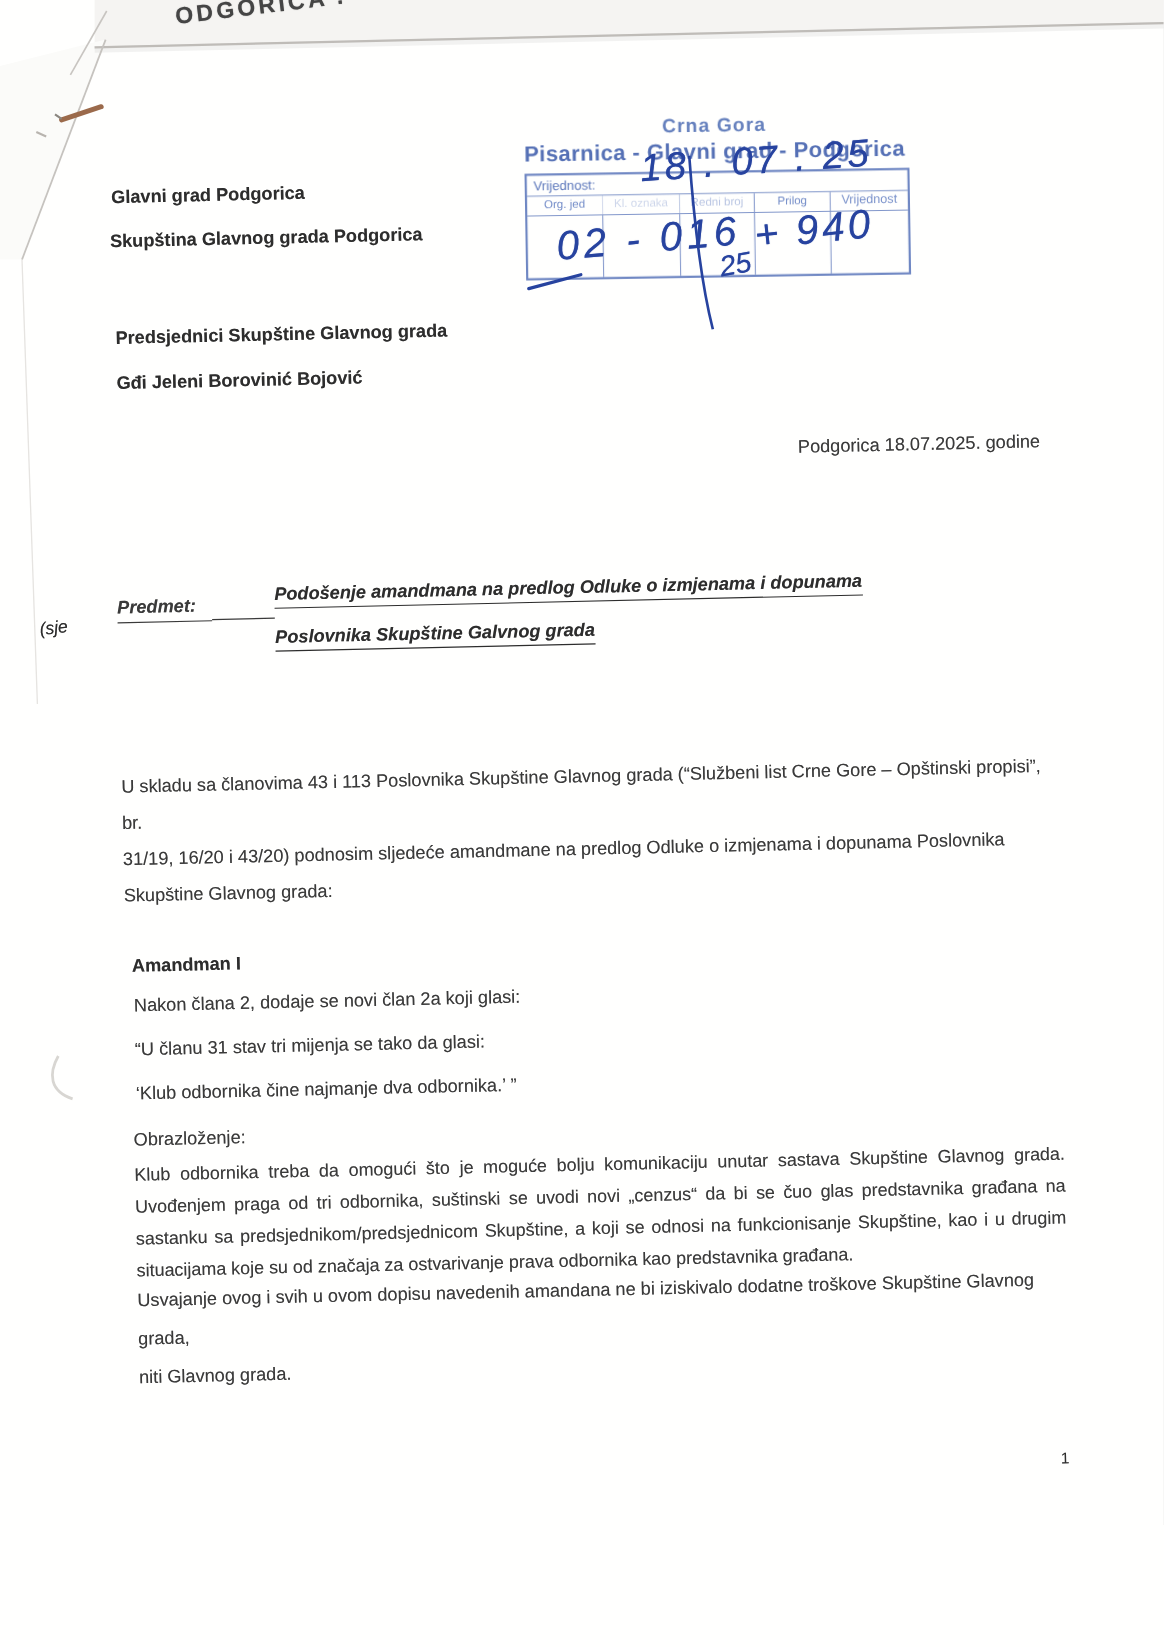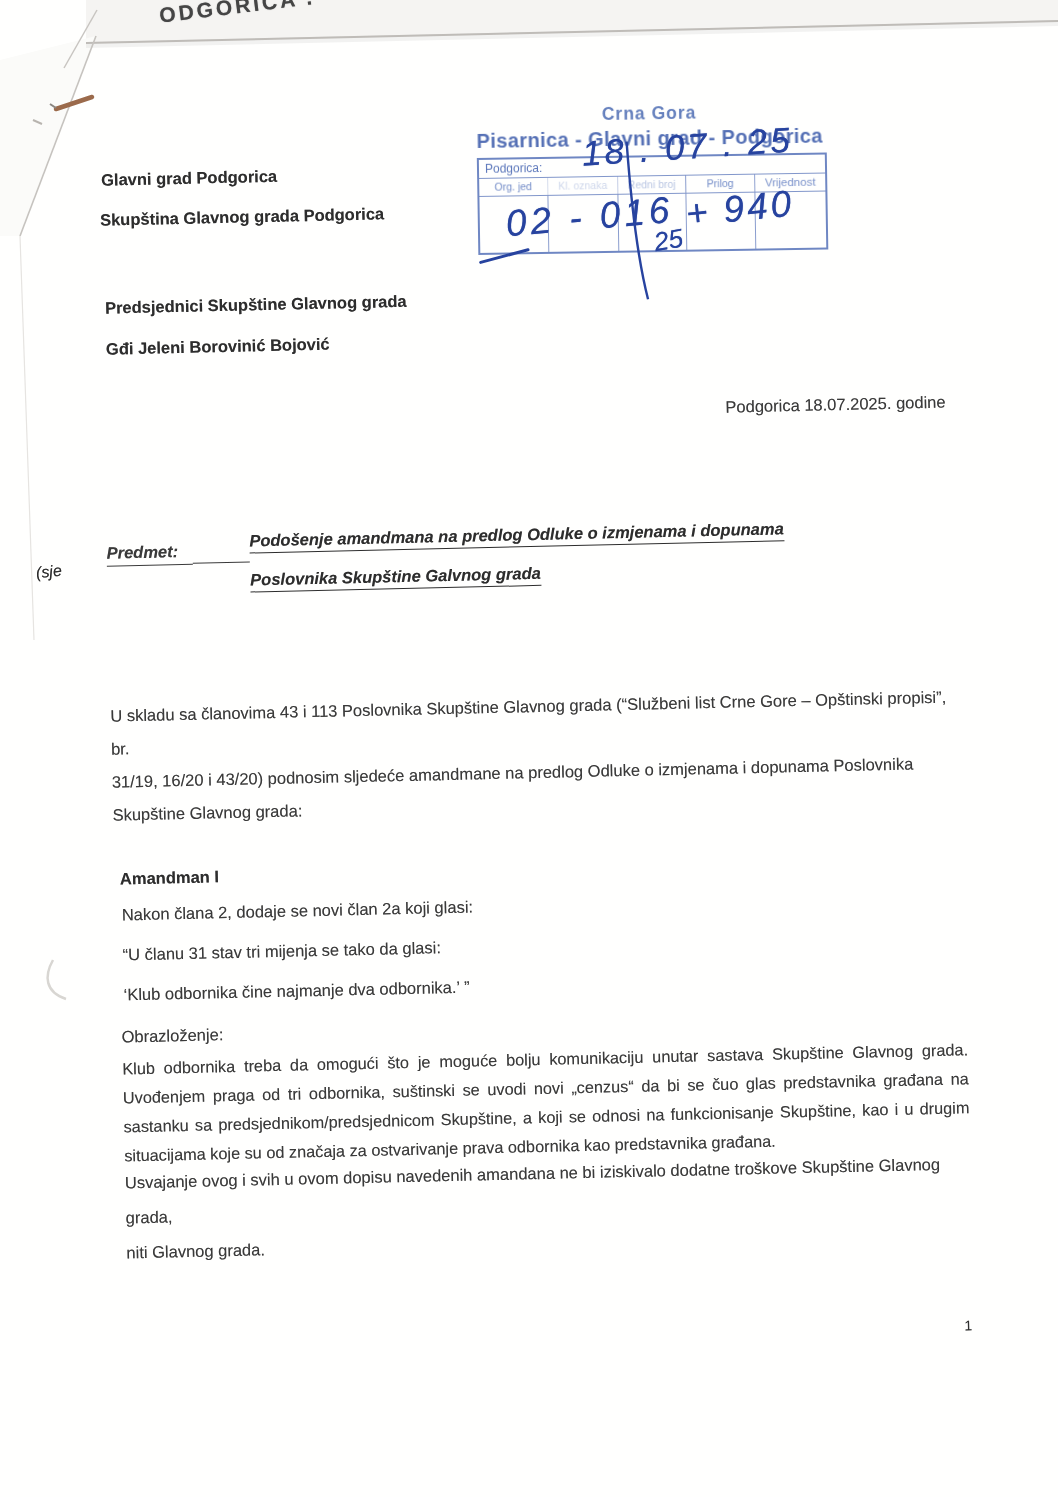--- a/index.html
+++ b/index.html
@@ -104,21 +104,21 @@
   <div class="behind-text">ODGORICA .</div>
 
   <div class="margin-note">(sje</div>
 
   <div class="stamp">
     <div class="stamp-country">Crna Gora</div>
     <div class="stamp-office">Pisarnica - Glavni grad - Podgorica</div>
 
     <div class="stamp-table">
       <div class="st-row st-received">
-        <span>Podgorica:</span>
+        <span>Vrijednost:</span>
       </div>
       <div class="st-row st-headers">
         <span class="st-cell w0">Org. jed</span>
         <span class="st-cell w1 c-faint1">Kl. oznaka</span>
         <span class="st-cell w2 c-faint2">Redni broj</span>
         <span class="st-cell w3">Prilog</span>
         <span class="st-cell w4 c-vrij">Vrijednost</span>
       </div>
       <div class="st-row st-data">
         <span class="st-cell w0"></span>

